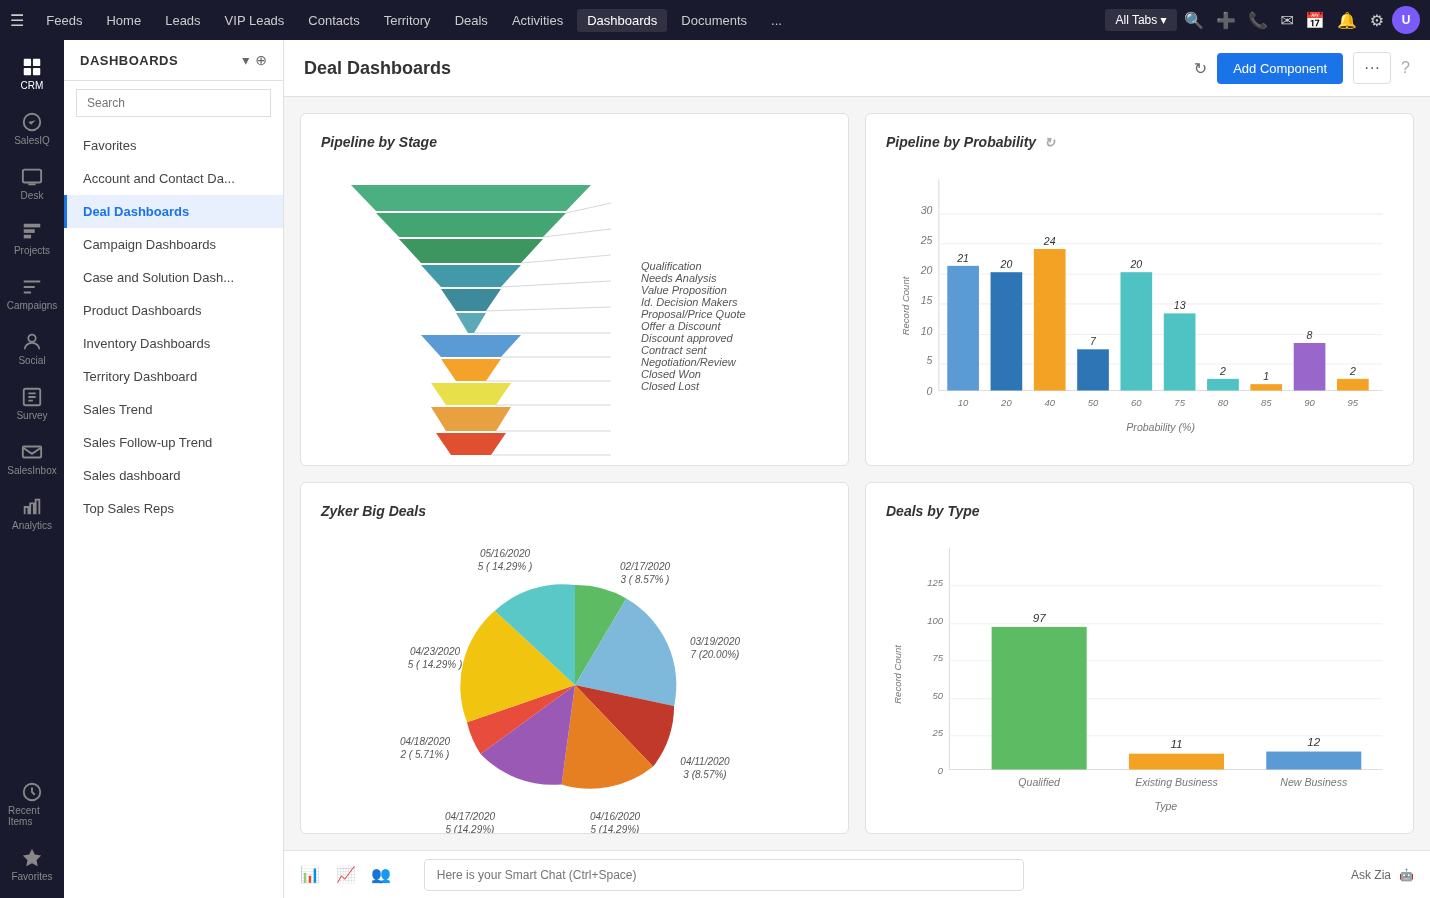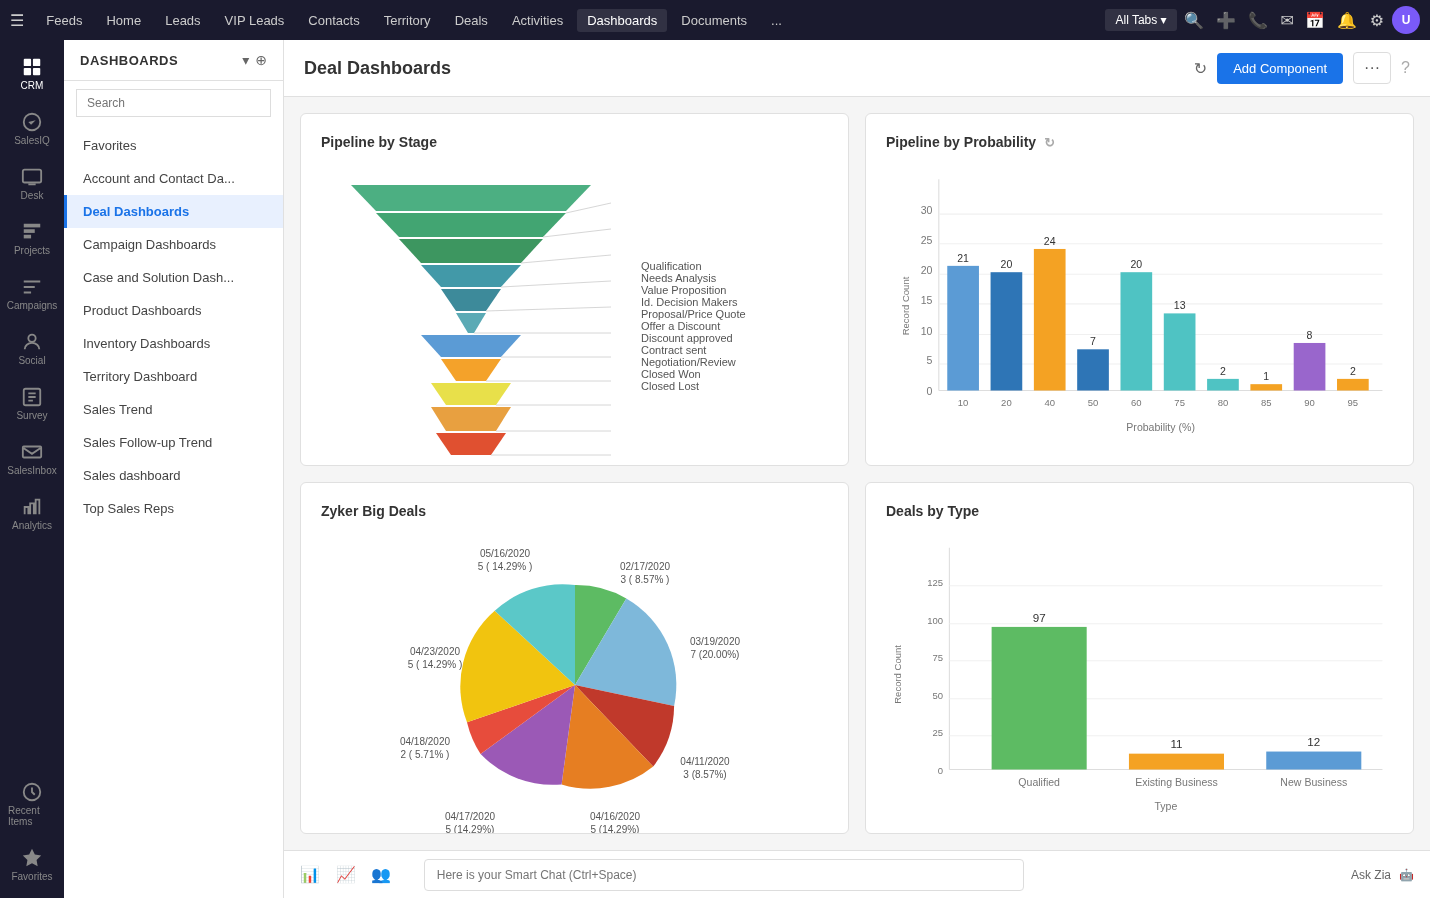--- a/index.html
+++ b/index.html
@@ -40,21 +40,21 @@
     .main-header { display: flex; align-items: center; justify-content: space-between; padding: 12px 20px; background: #fff; border-bottom: 1px solid #e0e0e0; flex-shrink: 0; }
     .page-title { font-size: 18px; font-weight: 600; color: #333; }
     .header-actions { display: flex; align-items: center; gap: 10px; }
     .btn-add { background: #1a73e8; color: #fff; border: none; border-radius: 4px; padding: 8px 16px; font-size: 13px; cursor: pointer; font-weight: 500; }
     .btn-more { background: #fff; border: 1px solid #ddd; border-radius: 4px; padding: 6px 10px; cursor: pointer; font-size: 16px; color: #555; }
     .btn-refresh { background: none; border: none; cursor: pointer; color: #666; font-size: 16px; }
     .help-icon { color: #aaa; cursor: pointer; font-size: 16px; }
 
     
     .dashboard-grid { flex: 1; overflow-y: auto; padding: 16px; display: grid; grid-template-columns: 1fr 1fr; gap: 16px; }
-    .chart-card { background: #fff; border-radius: 6px; border: 1px solid #e0e0e0; padding: 20px; overflow: hidden; }
+    .chart-card { background: #fff; border-radius: 6px; border: 1px solid #e0e0e0; padding: 20px; overflow: hidden; font-style: italic; }
     .chart-title { font-size: 14px; font-weight: 600; color: #333; margin-bottom: 16px; display: flex; align-items: center; gap: 8px; }
     .chart-title-refresh { color: #aaa; cursor: pointer; font-size: 13px; }
 
     
     .funnel-container { display: flex; gap: 20px; align-items: center; height: 320px; }
     .funnel-svg-wrap { flex: 0 0 auto; }
     .funnel-labels { display: flex; flex-direction: column; justify-content: center; height: 300px; font-size: 11px; color: #555; padding: 10px 0; }
 
     
     .bottom-bar { background: #fff; border-top: 1px solid #e0e0e0; height: 48px; display: flex; align-items: center; padding: 0 16px; flex-shrink: 0; gap: 12px; }

